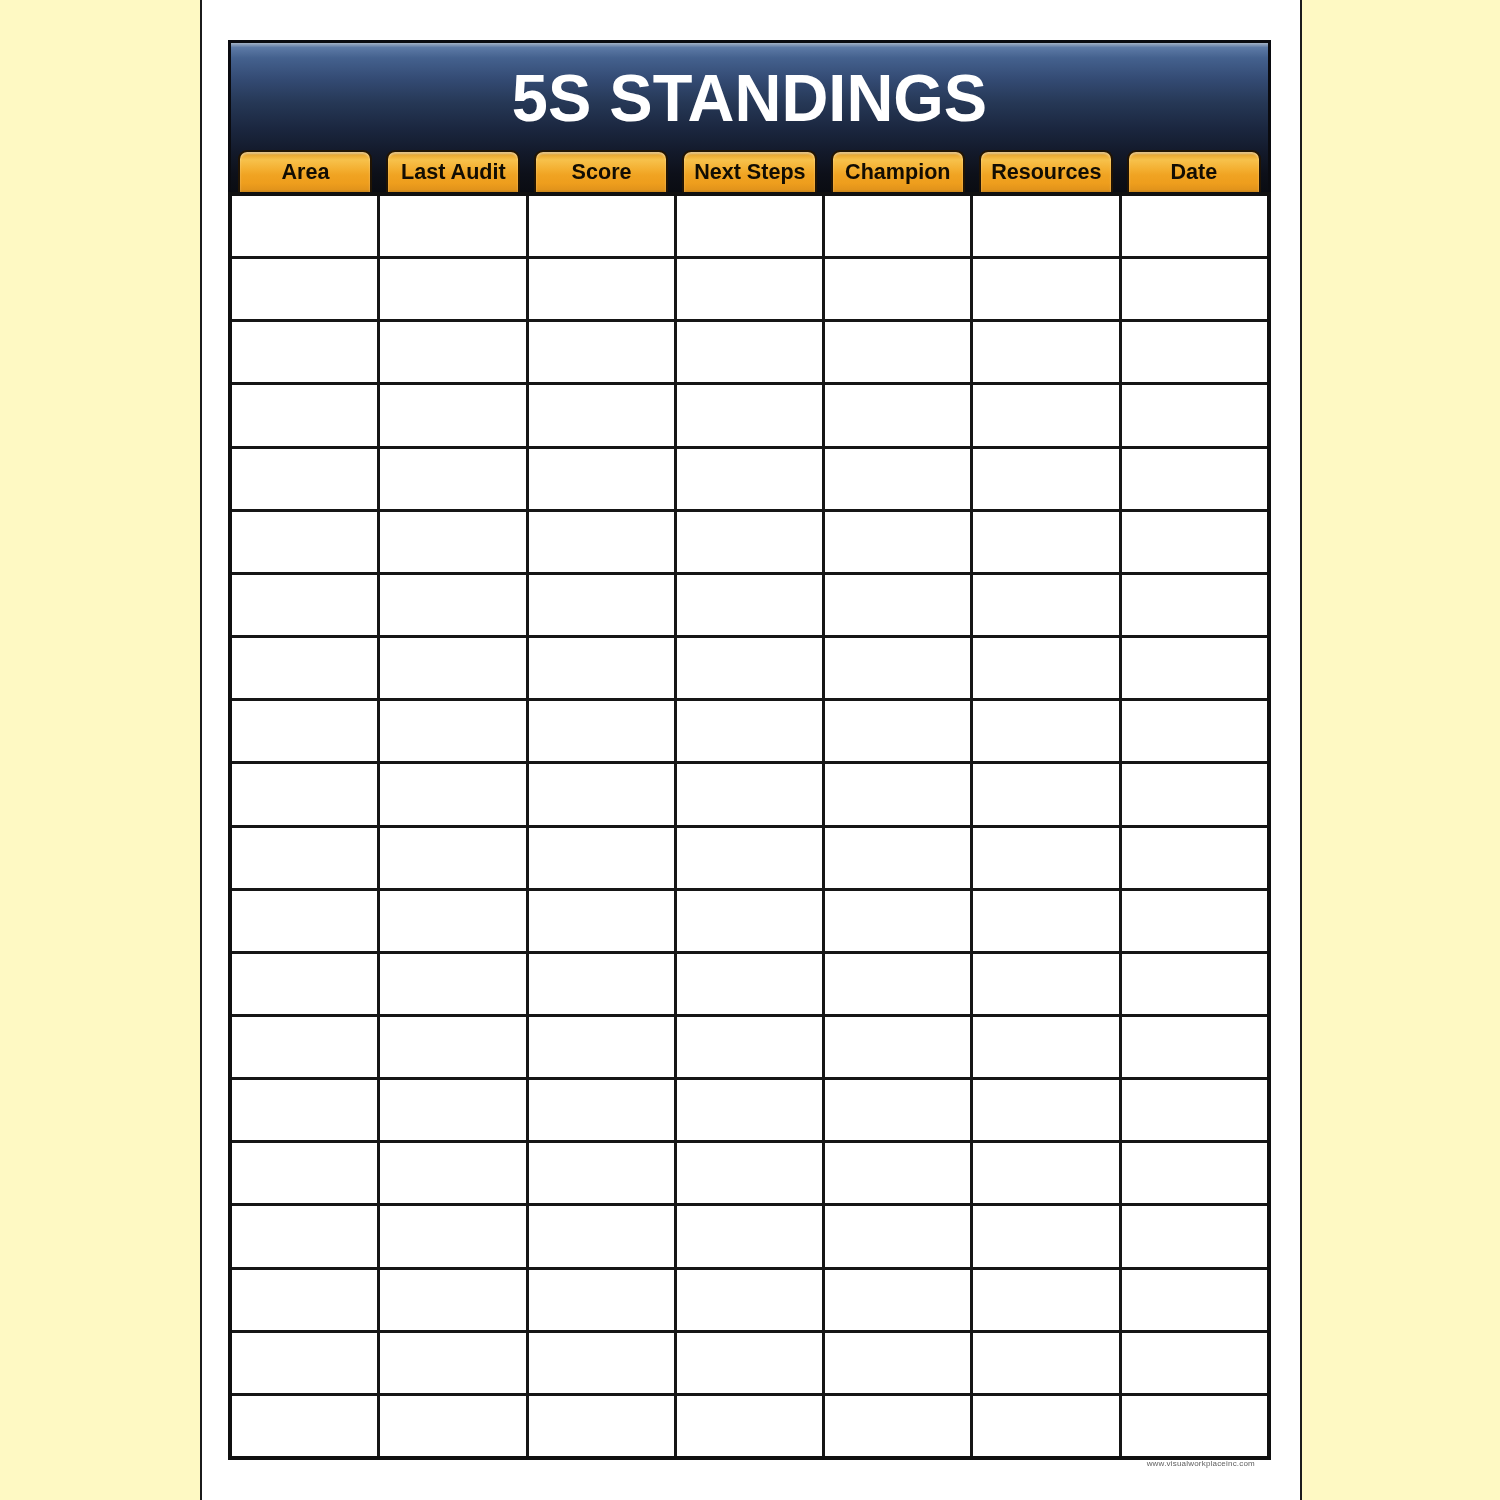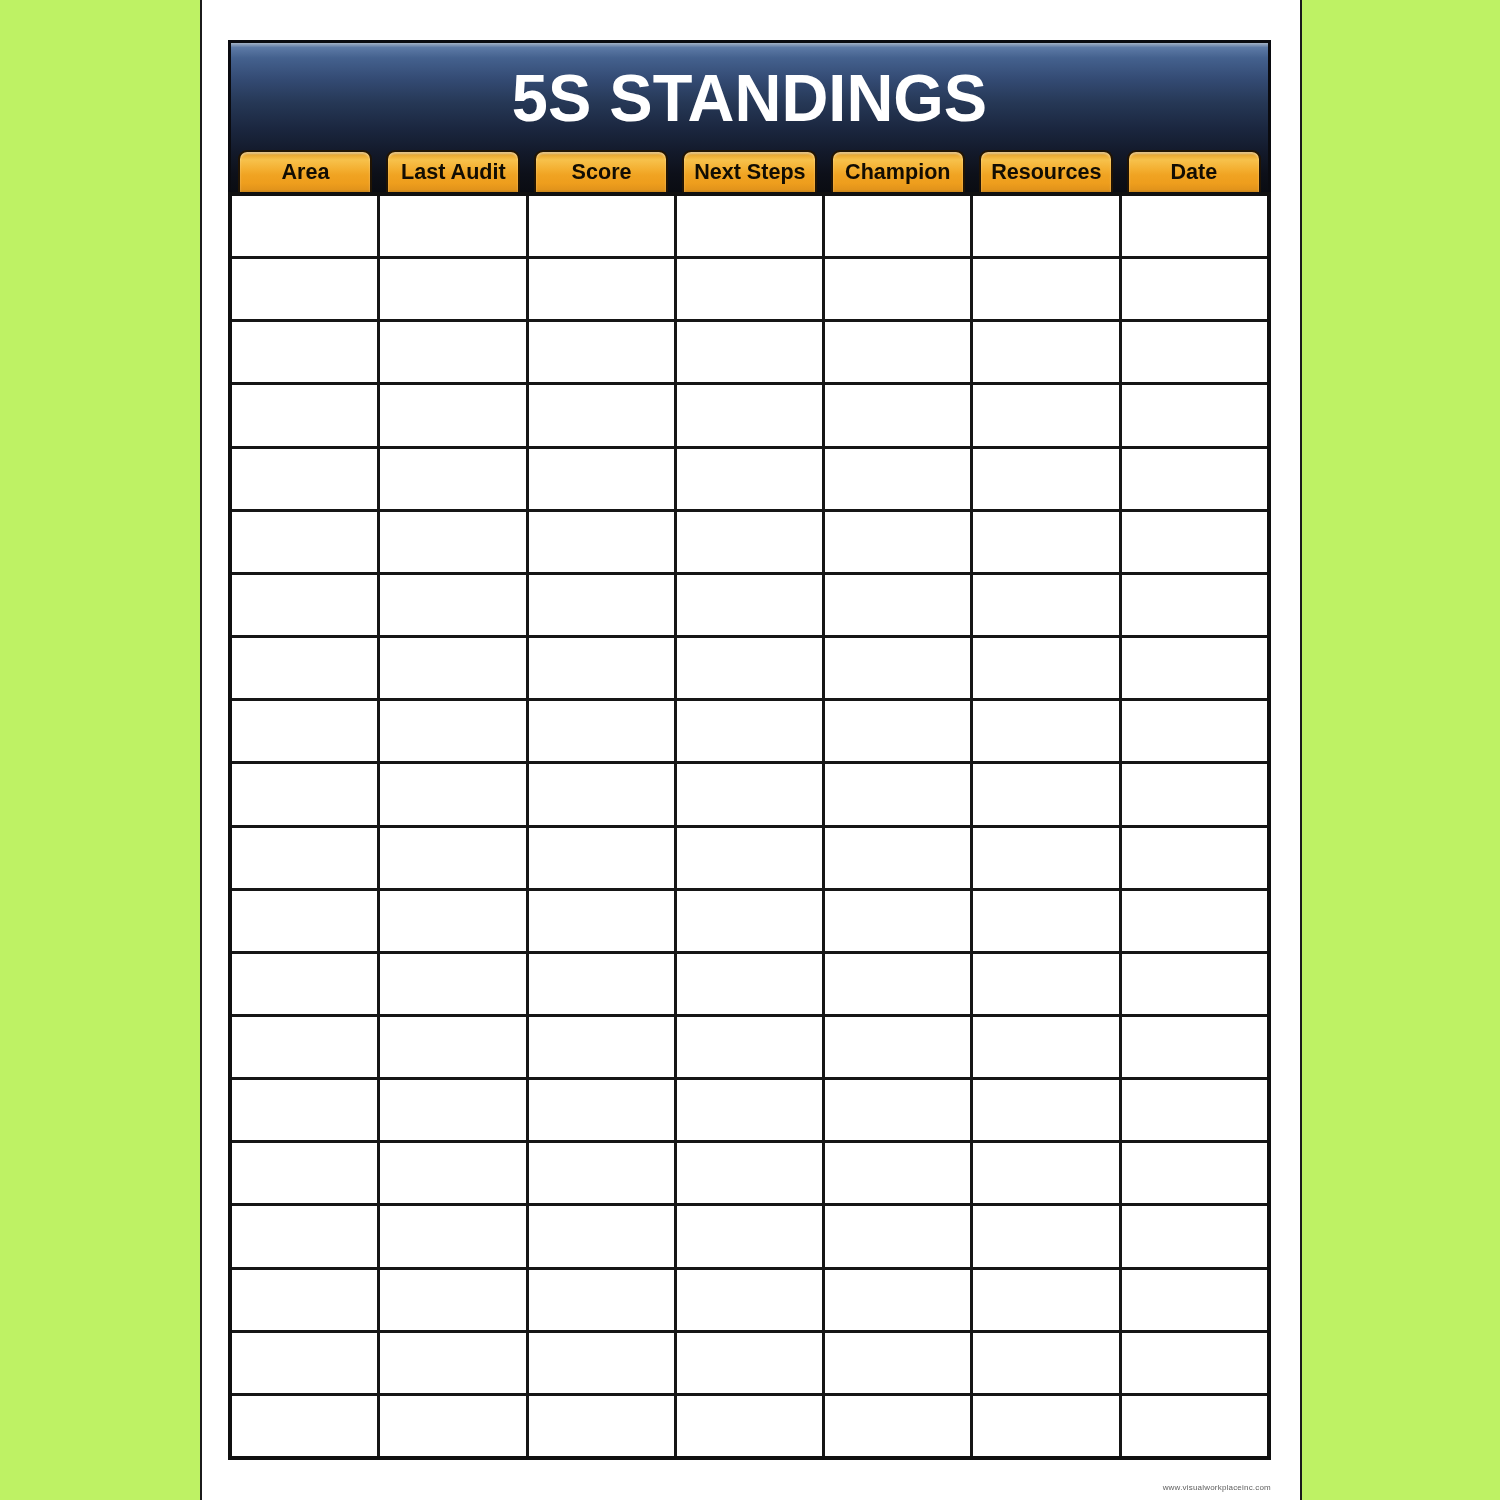--- a/index.html
+++ b/index.html
@@ -8,21 +8,21 @@
     width: 1500px;
     height: 1500px;
     background: #ffffff;
     font-family: "Liberation Sans", sans-serif;
     overflow: hidden;
   }
   .canvas {
     position: relative;
     width: 1500px;
     height: 1500px;
-    background: #bef264;
+    background: #fef9c3;
   }
   
   .sheet-frame {
     position: absolute;
     left: 200px;
     top: -6px;
     width: 1098px;
     height: 1512px;
     border-left: 2px solid #1b1b1b;
     border-right: 2px solid #1b1b1b;
@@ -124,28 +124,27 @@
     display: grid;
     grid-template-columns: repeat(7, 1fr);
     grid-auto-rows: 1fr;
     gap: 3px;
   }
   .grid-cell {
     background: #ffffff;
   }
   .footer-url {
     position: absolute;
-    left: 228px;
+    left: 212px;
     top: 1459px;
     width: 1043px;
     text-align: right;
     font-size: 8px;
     color: #606060;
     letter-spacing: 0.2px;
-    margin-top: 24px;
   }
 </style>
 </head>
 <body>
 
 <div class="canvas">
 
   <div class="sheet-frame"></div>
 
   <div class="poster">

